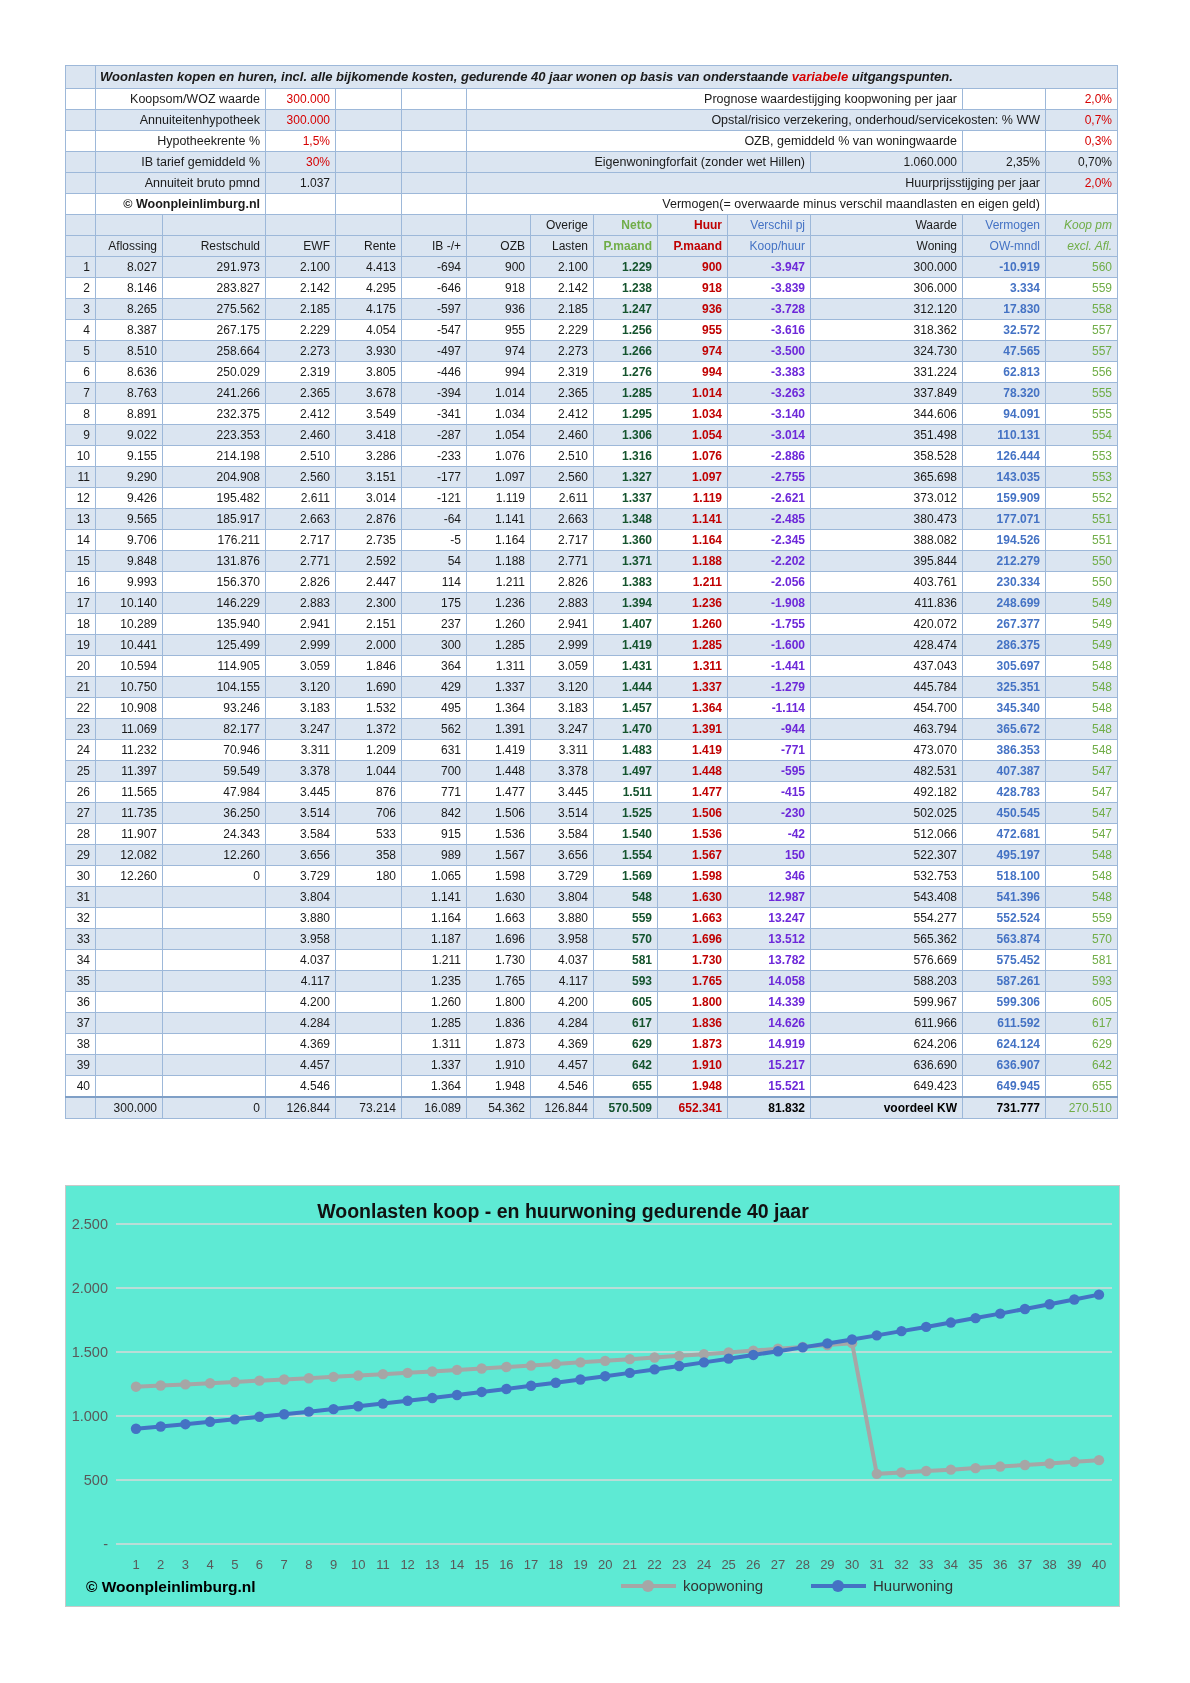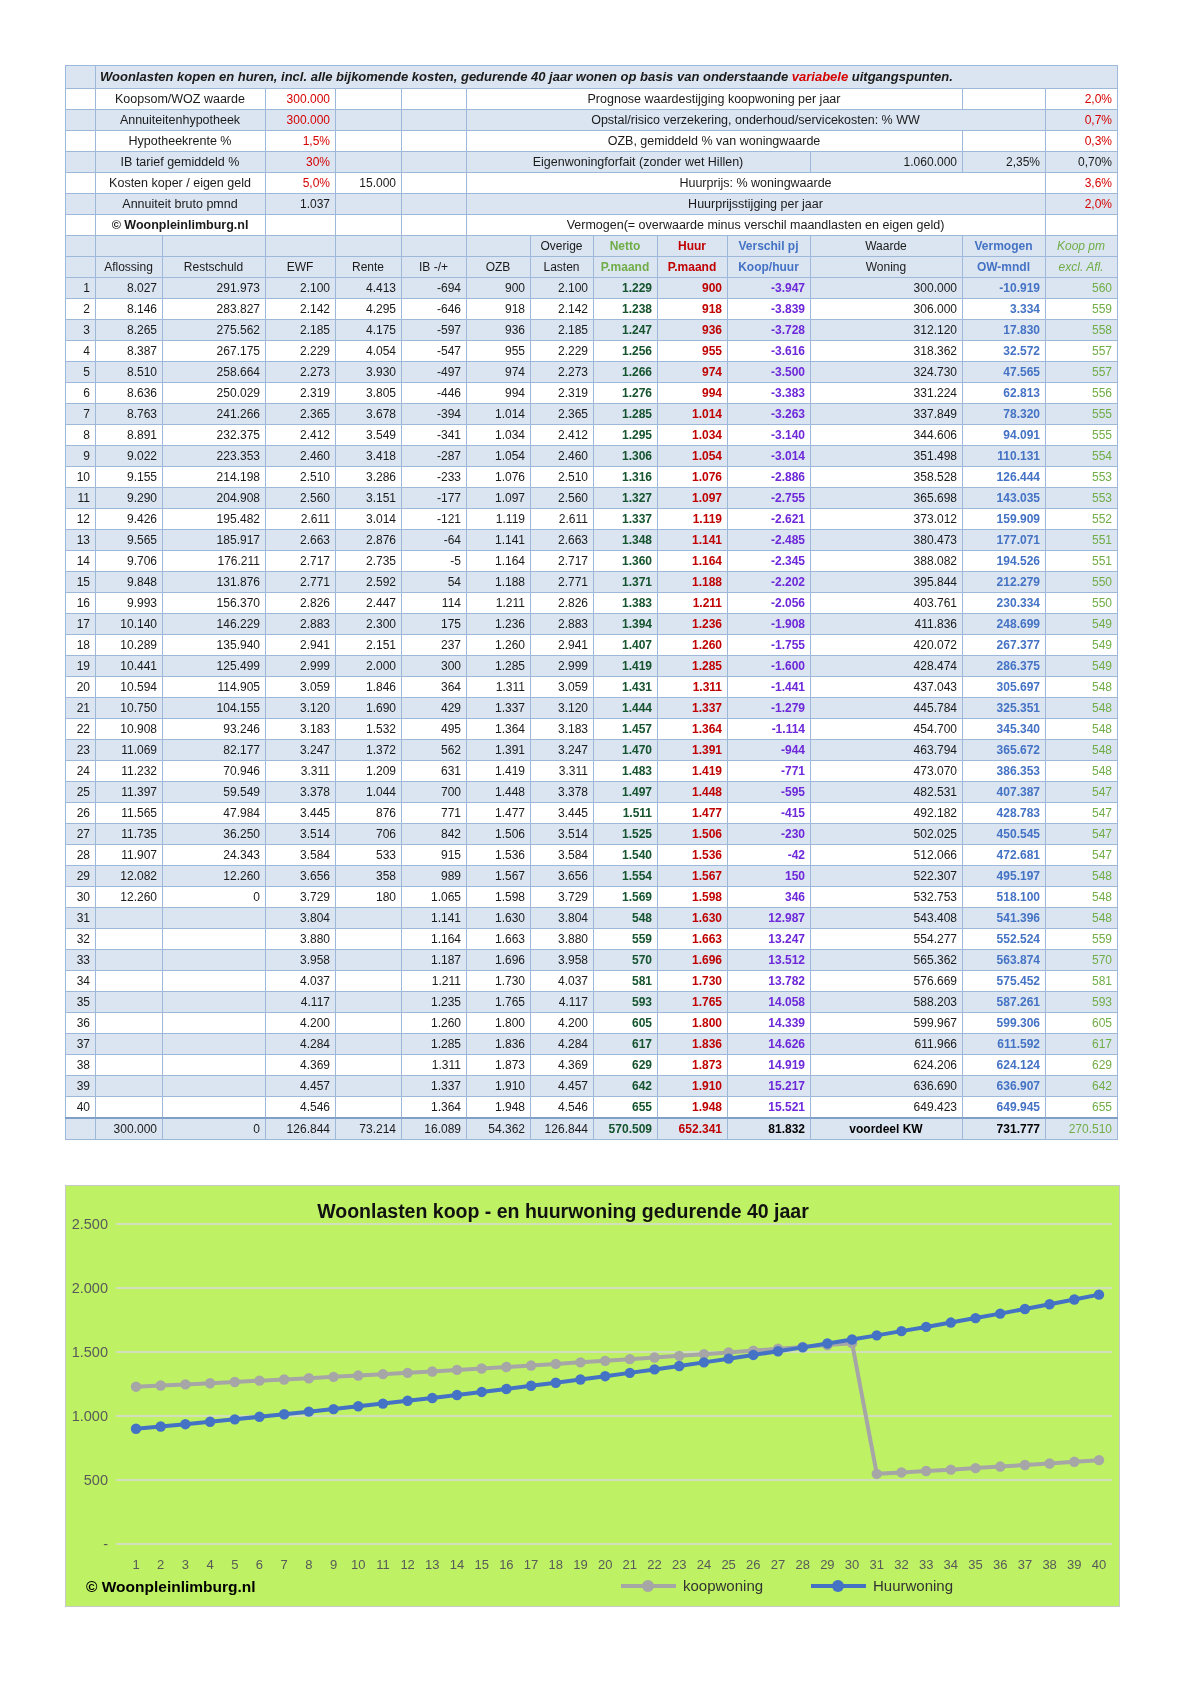--- a/index.html
+++ b/index.html
@@ -2,37 +2,37 @@
 <html><head>
 <meta charset="utf-8">
 <style>
   html,body{margin:0;padding:0;background:#ffffff;}
   body{width:1190px;height:1683px;position:relative;font-family:"Liberation Sans",sans-serif;color:#1a1a1a;}
   .sheet{position:absolute;left:65px;top:65px;}
   table{border-collapse:collapse;table-layout:fixed;width:1052px;}
   td{border:1px solid #9db8d9;font-size:12px;height:20px;line-height:20px;padding:0 5px 0 4px;
      text-align:right;white-space:nowrap;overflow:hidden;}
   .shade{background:#dbe5f1;}
-  .al{text-align:center;}
+  .al{text-align:right;}
   .bold{font-weight:bold;}
   .red{color:#d60000;}
   .c-netto{color:#14532d;font-weight:bold;}
   .c-huur{color:#c00000;font-weight:bold;}
   .c-verschil{color:#6d28d9;font-weight:bold;}
   .c-vermogen{color:#4472c4;font-weight:bold;}
   .c-koop{color:#70ad47;}
   .c-orange{color:#000000;font-weight:bold;}
   .h-green{color:#70ad47;font-weight:bold;}
   .h-green-lt{color:#70ad47;font-style:italic;}
   .h-red{color:#c00000;font-weight:bold;}
-  .h-blue{color:#4472c4;font-weight:bold;}
+  .h-blue{color:#4472c4;font-weight:normal;}
   .title-cell{font-style:italic;font-weight:bold;font-size:13px;text-align:left;height:22px;line-height:22px;}
   .param-label{font-size:12.5px;}
   .total-row td{border-top:2px solid #7f9fc6;}
-  .chart-box{position:absolute;left:65px;top:1185px;width:1053px;height:420px;border:1px solid #c9c9c9;background:#bef264;}
+  .chart-box{position:absolute;left:65px;top:1185px;width:1053px;height:420px;border:1px solid #c9c9c9;background:#5eead4;}
 </style>
 </head>
 <body>
 
 <div class="sheet">
   <table>
     <colgroup>
       <col style="width:30px">
         <col style="width:67px">
         <col style="width:103px">
@@ -86,29 +86,20 @@
         <tr>
           <td class="shade "></td>
           <td class="shade al param-label" colspan="2">IB tarief gemiddeld  %</td>
           <td class="shade red">30%</td>
           <td class="shade "></td>
           <td class="shade "></td>
           <td class="shade al param-label" colspan="5">Eigenwoningforfait (zonder wet Hillen)</td>
           <td class="shade ">1.060.000</td>
           <td class="shade ">2,35%</td>
           <td class="shade ">0,70%</td>
-        </tr>
-        <tr>
-          <td></td>
-          <td class="al param-label" colspan="2">Kosten koper / eigen geld</td>
-          <td class="red">5,0%</td>
-          <td>15.000</td>
-          <td></td>
-          <td class="al param-label" colspan="7">Huurprijs: % woningwaarde</td>
-          <td class="red">3,6%</td>
         </tr>
         <tr>
           <td class="shade "></td>
           <td class="shade al param-label" colspan="2">Annuiteit bruto pmnd</td>
           <td class="shade ">1.037</td>
           <td class="shade "></td>
           <td class="shade "></td>
           <td class="shade al param-label" colspan="7">Huurprijsstijging per jaar</td>
           <td class="shade red">2,0%</td>
         </tr>

